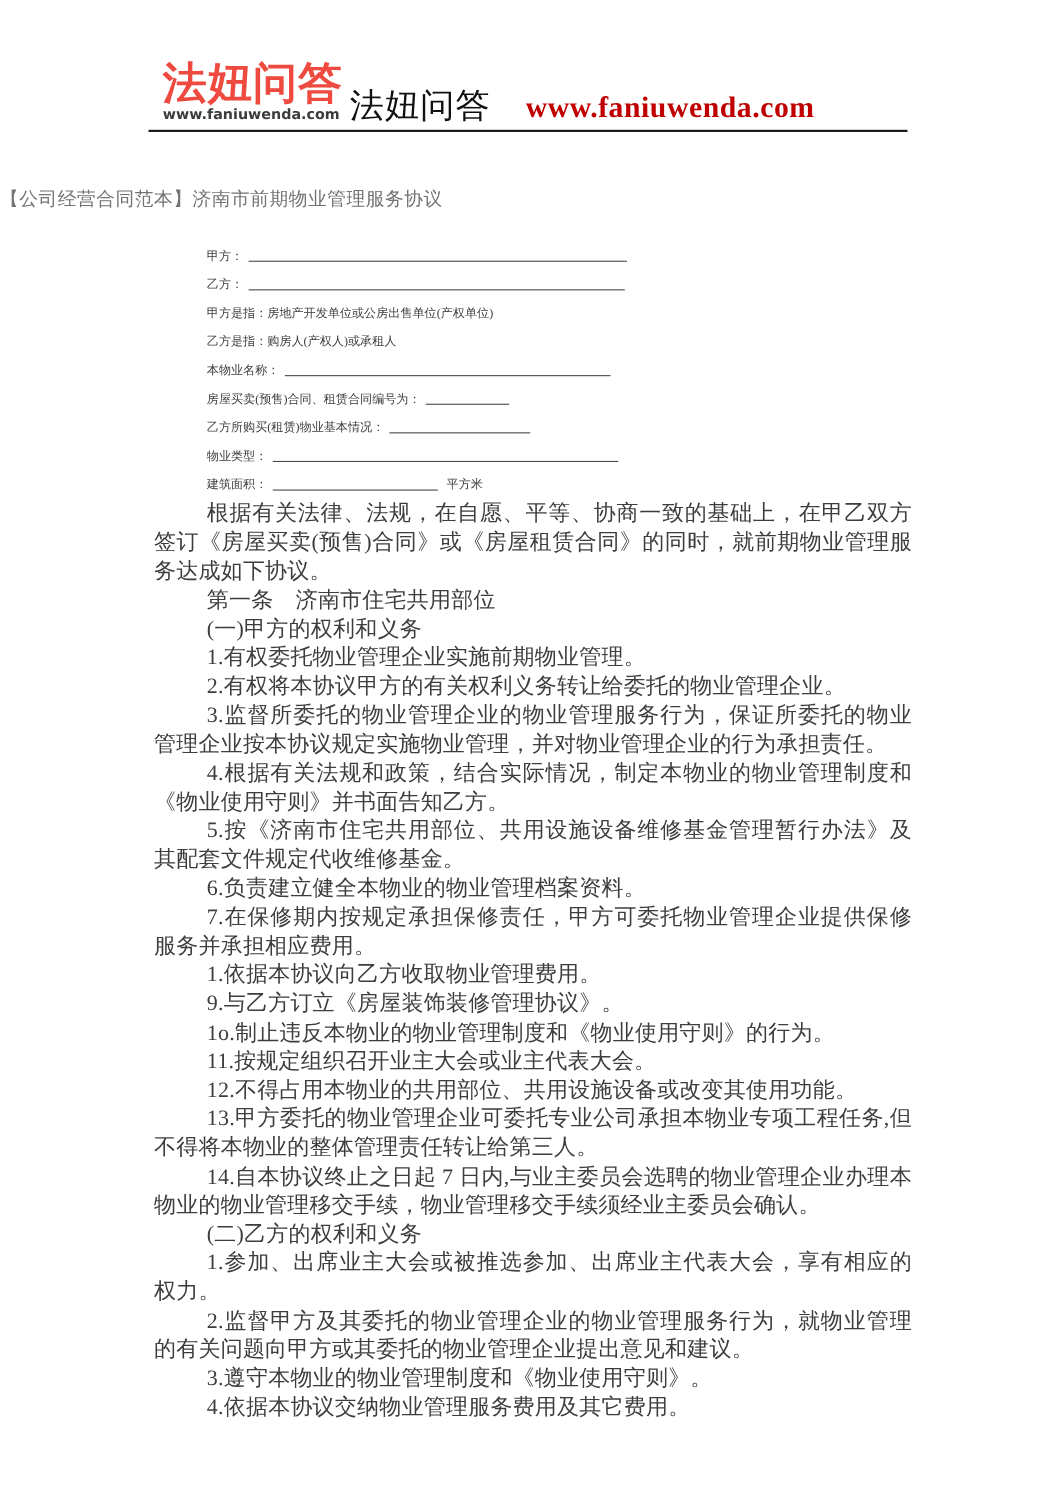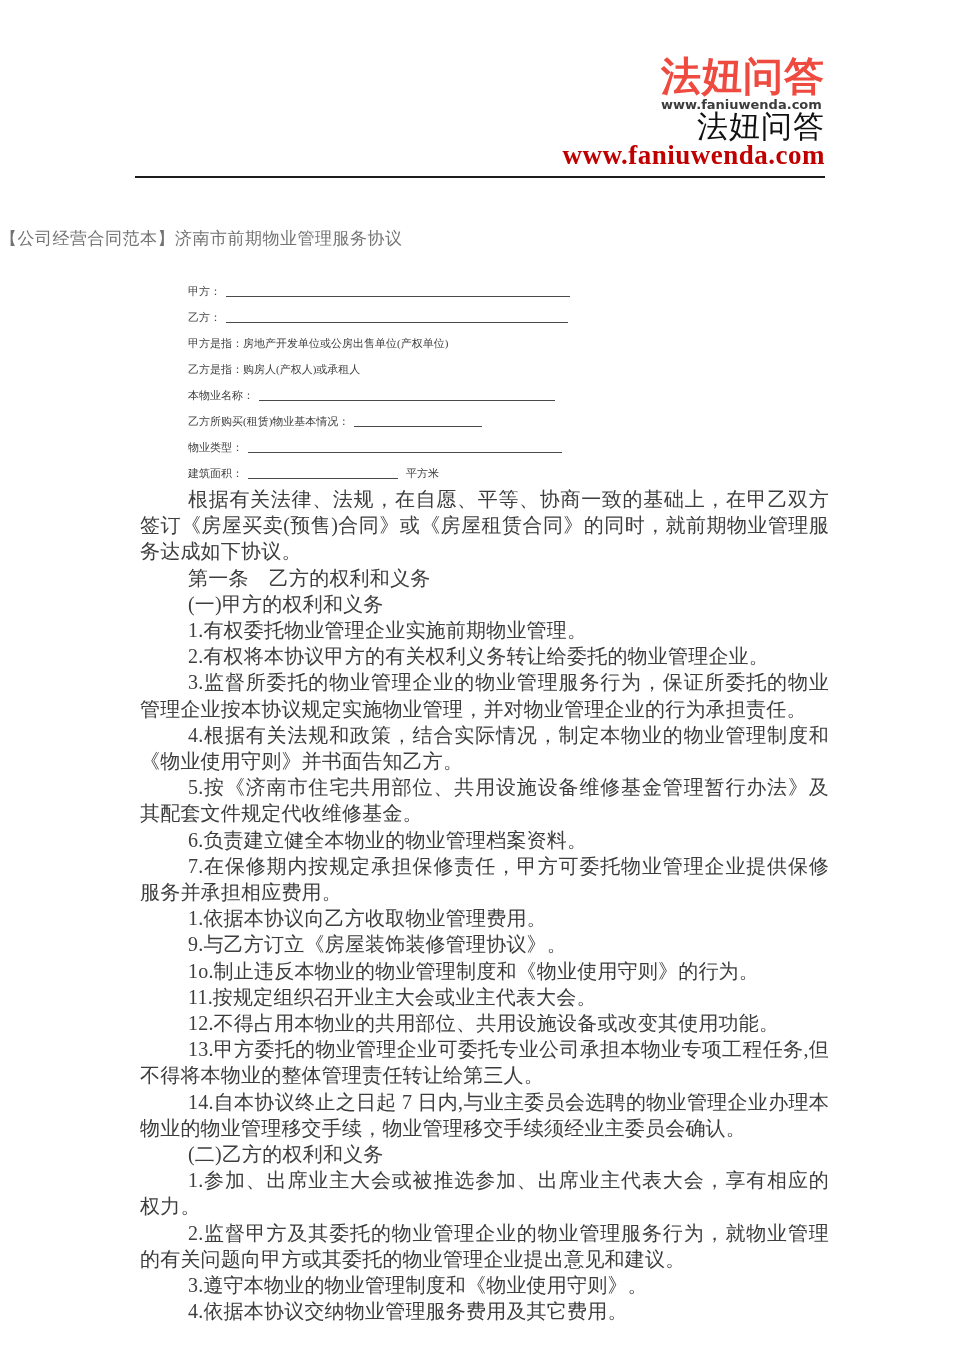--- a/index.html
+++ b/index.html
@@ -20,21 +20,20 @@
   .header {
     margin: 0 134px 0 135px;
     padding-top: 56px;
     border-bottom: 2px solid #1c1c1c;
     padding-bottom: 7px;
   }
   .header-inner {
     display: flex;
     align-items: flex-end;
     margin-left: 13px;
-    flex-direction: column;
   }
   .logo {
     display: flex;
     flex-direction: column;
     line-height: 1;
   }
   .logo-brand {
     font-family: "DejaVu Sans", "Liberation Sans", sans-serif;
     font-weight: bold;
     font-size: 40px;
@@ -139,40 +138,43 @@
       </div>
 
       <div class="field-line">
         <span class="field-label">乙方是指：购房人(产权人)或承租人</span><span class="field-suffix"></span>
       </div>
 
       <div class="field-line">
         <span class="field-label">本物业名称：</span><span class="blank" style="width: 296px;"></span><span class="field-suffix"></span>
       </div>
 
+      <div class="field-line">
+        <span class="field-label">房屋买卖(预售)合同、租赁合同编号为：</span><span class="blank" style="width: 76px;"></span><span class="field-suffix"></span>
+      </div>
 
       <div class="field-line">
         <span class="field-label">乙方所购买(租赁)物业基本情况：</span><span class="blank" style="width: 128px;"></span><span class="field-suffix"></span>
       </div>
 
       <div class="field-line">
         <span class="field-label">物业类型：</span><span class="blank" style="width: 314px;"></span><span class="field-suffix"></span>
       </div>
 
       <div class="field-line">
         <span class="field-label">建筑面积：</span><span class="blank" style="width: 150px;"></span><span class="field-suffix">平方米</span>
       </div>
 
     </div>
 
   <div class="body-section">
 
       <p class="para">根据有关法律、法规，在自愿、平等、协商一致的基础上，在甲乙双方签订《房屋买卖(预售)合同》或《房屋租赁合同》的同时，就前期物业管理服务达成如下协议。</p>
 
-      <p class="para">第一条　乙方的权利和义务</p>
+      <p class="para">第一条　济南市住宅共用部位</p>
 
       <p class="para">(一)甲方的权利和义务</p>
 
       <p class="para">1.有权委托物业管理企业实施前期物业管理。</p>
 
       <p class="para">2.有权将本协议甲方的有关权利义务转让给委托的物业管理企业。</p>
 
       <p class="para">3.监督所委托的物业管理企业的物业管理服务行为，保证所委托的物业管理企业按本协议规定实施物业管理，并对物业管理企业的行为承担责任。</p>
 
       <p class="para">4.根据有关法规和政策，结合实际情况，制定本物业的物业管理制度和《物业使用守则》并书面告知乙方。</p>

